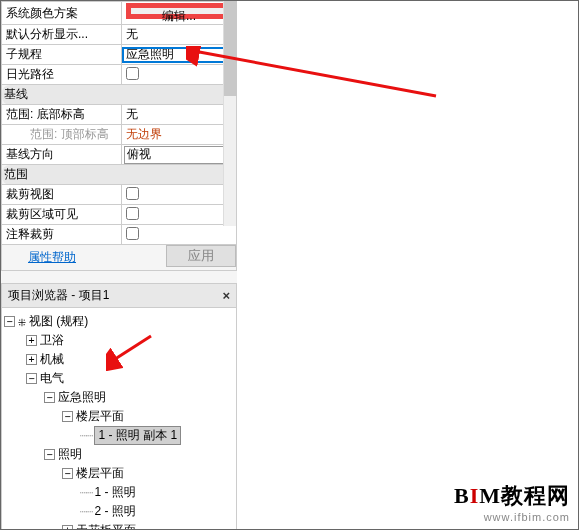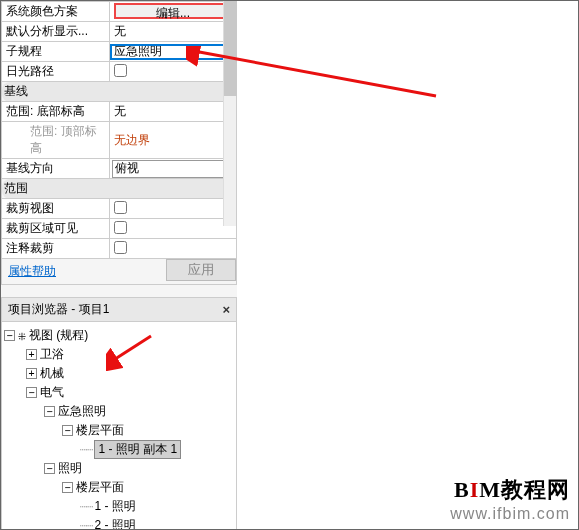--- a/index.html
+++ b/index.html
@@ -1,45 +1,45 @@
 <!DOCTYPE html>
 <html><head>
 <meta charset="utf-8">
 <style>
 * { box-sizing: border-box; margin: 0; padding: 0; }
 body { font-family: "Microsoft YaHei", SimSun, sans-serif; font-size: 12px; background: #fff; width: 579px; height: 530px; position: relative; overflow: hidden; border: 1px solid #666; }
 .panel { width: 236px; background: #f5f5f5; }
 .prop-grid { border-collapse: collapse; width: 100%; }
 .prop-grid td { border: 1px solid #ccc; height: 18px; padding: 1px 4px; background: #fff; vertical-align: middle; }
-.prop-grid td.label { width: 108px; background: #fff; }
+.prop-grid td.label { width: 120px; background: #fff; }
 .prop-grid td.label.dim { color: #999; padding-left: 28px; }
 .cat-row td { background: #e8e8e8; font-weight: normal; padding-left: 2px; border-radius: 8px; }
-.edit-btn { width: 100%; height: 16px; font-size: 12px; background: #f0f0f0; border: 2px solid #ef4444; cursor: pointer; }
+.edit-btn { width: 100%; height: 16px; font-size: 12px; background: #f0f0f0; border: 5px solid #ef4444; cursor: pointer; }
 .textbox { width: 100%; border: 2px solid #0078d7; height: 16px; font-size: 12px; padding: 0 2px; }
 .cb { width: 13px; height: 13px; }
 .select-visual { border: 1px solid #999; display: flex; align-items: center; justify-content: space-between; padding: 8px 2px; height: 16px; background: #fff; }
 .chev { font-size: 9px; color: #555; }
-.below-grid { display: flex; border: 1px solid #ccc; border-top: none; }
+.below-grid { display: flex; border: 1px solid #ccc; border-top: none; padding-left: 20px; }
 .help-link { color: #0066cc; text-decoration: underline; padding: 4px 6px; flex: 1; cursor: pointer; }
 .apply-btn { width: 70px; background: #e0e0e0; border: 1px solid #bbb; color: #888; cursor: default; height: 22px; }
 .scroll-track { position: absolute; left: 222px; top: 0; width: 13px; height: 225px; background: #f0f0f0; border-left: 1px solid #ddd; }
 .scroll-thumb { position: absolute; top: 0; left: 0; width: 13px; height: 95px; background: #c8c8c8; }
 .browser-head { background: #e8e8e8; border: 1px solid #ccc; display: flex; align-items: center; justify-content: space-between; padding: 3px 6px; margin-top: 12px; }
 .close-x { font-family: Arial; font-weight: bold; cursor: pointer; color: #333; font-size: 13px; }
 .tree { background: #fff; border: 1px solid #ccc; border-top: none; padding: 4px 2px; height: 240px; }
 .tree-row { display: flex; align-items: center; height: 19px; white-space: nowrap; }
 .sqbox { width: 11px; height: 11px; border: 1px solid #888; display: inline-flex; align-items: center; justify-content: center; font-size: 10px; line-height: 1; margin-right: 3px; cursor: pointer; font-family: monospace; }
 .dotline { color: #999; font-family: monospace; letter-spacing: -1px; margin-right: 2px; }
 .node-icon { font-size: 10px; margin-right: 3px; }
 .sel { background: #d0d0d0; border: 1px solid #888; padding: 0 3px; }
 .ind1 { padding-left: 22px; } .ind2 { padding-left: 40px; } .ind3 { padding-left: 58px; } .ind4 { padding-left: 76px; }
 .arrow1 { position: absolute; pointer-events: none; }
 .site-label { position: absolute; right: 8px; bottom: 6px; text-align: right; }
 .site-title { font-size: 22px; font-weight: bold; letter-spacing: 1px; }
-.site-url { font-size: 16px; color: #888; letter-spacing: 1px; }
+.site-url { font-size: 11px; color: #888; letter-spacing: 1px; }
 </style>
 </head>
 <body>
 
 <div class="panel" style="position:relative;">
   <table class="prop-grid">
     <tbody>
         <tr>
           <td class="label">系统颜色方案</td>
         <td><button class="edit-btn">编辑...</button></td>

